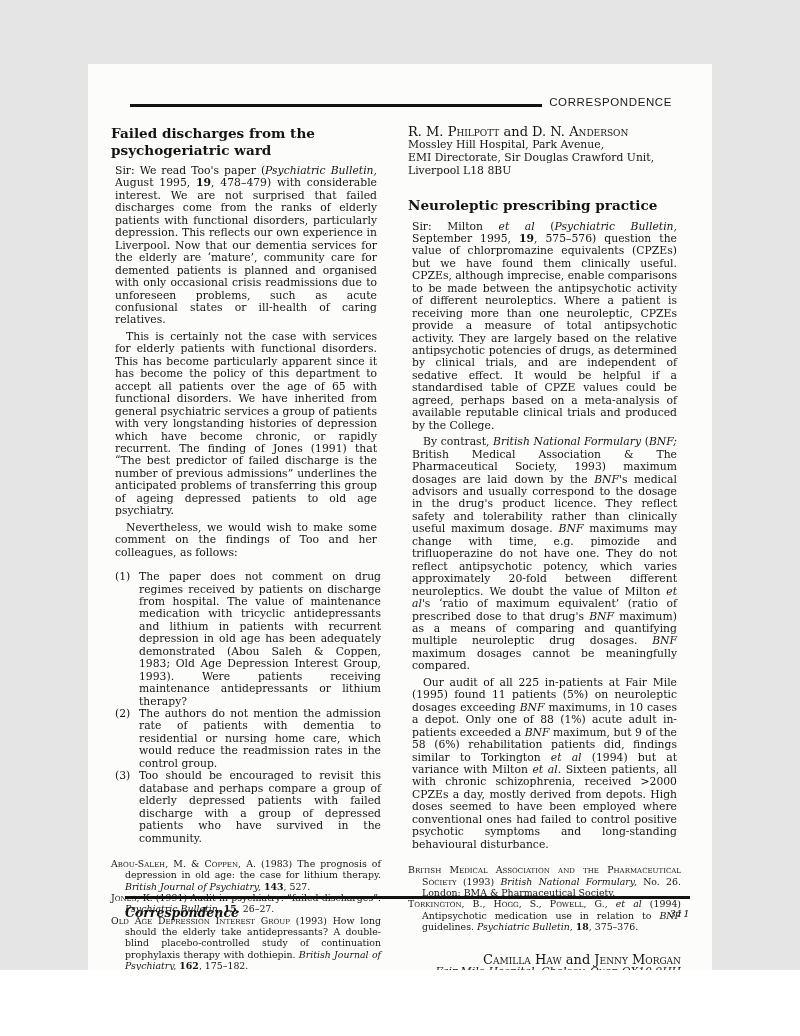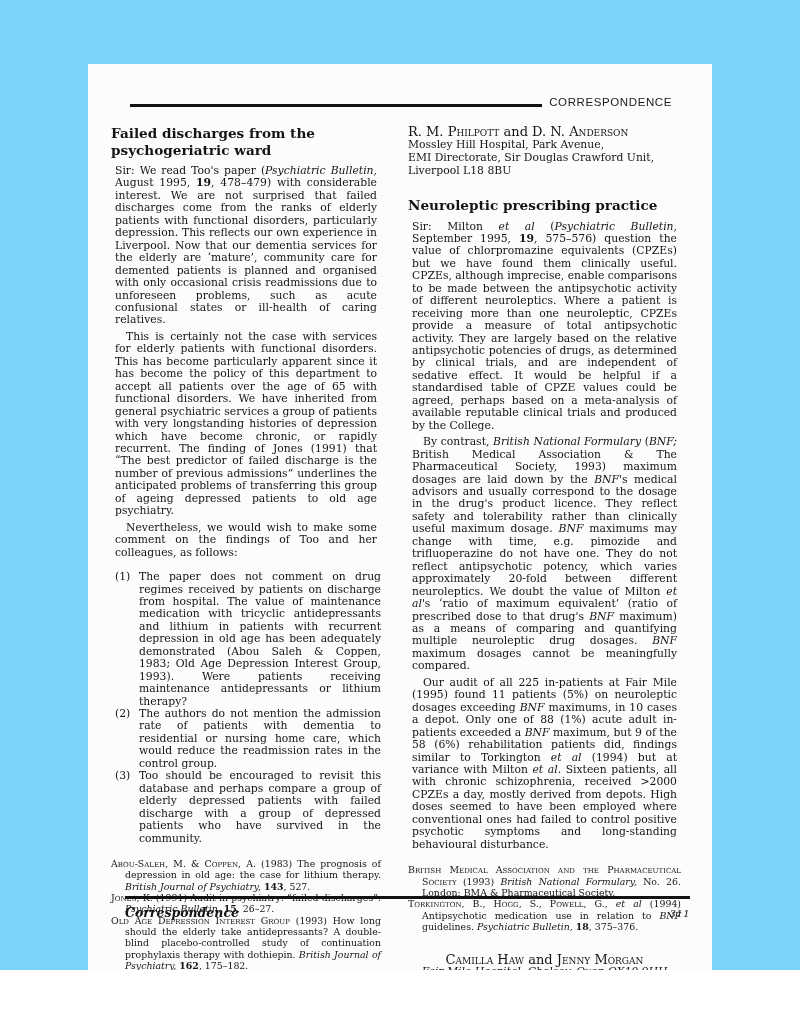--- a/index.html
+++ b/index.html
@@ -1,20 +1,20 @@
 <!DOCTYPE html>
 <html><head>
 <meta charset="utf-8">
 <style>
   html, body { margin: 0; padding: 0; background: #ffffff; }
   #canvas {
     position: relative;
     width: 800px;
     height: 970px;
-    background: #7dd3fc;
+    background: #e5e5e5;
     overflow: hidden;
     font-family: "DejaVu Serif", "Liberation Serif", serif;
     color: #141414;
   }
   .scan-page {
     position: absolute;
     left: 88px; top: 64px;
     width: 624px; height: 907px;
     background: #fcfcfb;
   }
@@ -52,21 +52,21 @@
   .para.indent { text-indent: 11px; }
   .list { margin-top: 12px; }
   .list-item { position: relative; padding-left: 28px; margin: 0; }
   .list-marker { position: absolute; left: 4px; top: 0; }
   .refs { margin-top: 13px; font-size: 9.4px; line-height: 11.35px; }
   .ref { padding-left: 14px; text-indent: -14px; margin: 0; }
   .author-block { margin: 0 0 0 0; text-align: left; }
   .author-names { font-size: 13px; line-height: 13px; }
   .address-line { font-size: 10.8px; line-height: 13px; }
   .letter-title.second { margin-top: 20px; }
-  .signature { margin-top: 21px; text-align: center; }
+  .signature { margin-top: 21px; text-align: right; }
   .signature .sig-address { font-style: italic; }
   .fmt-i { font-style: italic; }
   .fmt-b { font-weight: bold; }
   .fmt-c { font-variant: small-caps; }
   .footer-rule {
     position: absolute;
     left: 125px; top: 896px;
     width: 565px; height: 3px;
     background: #121212;
   }

